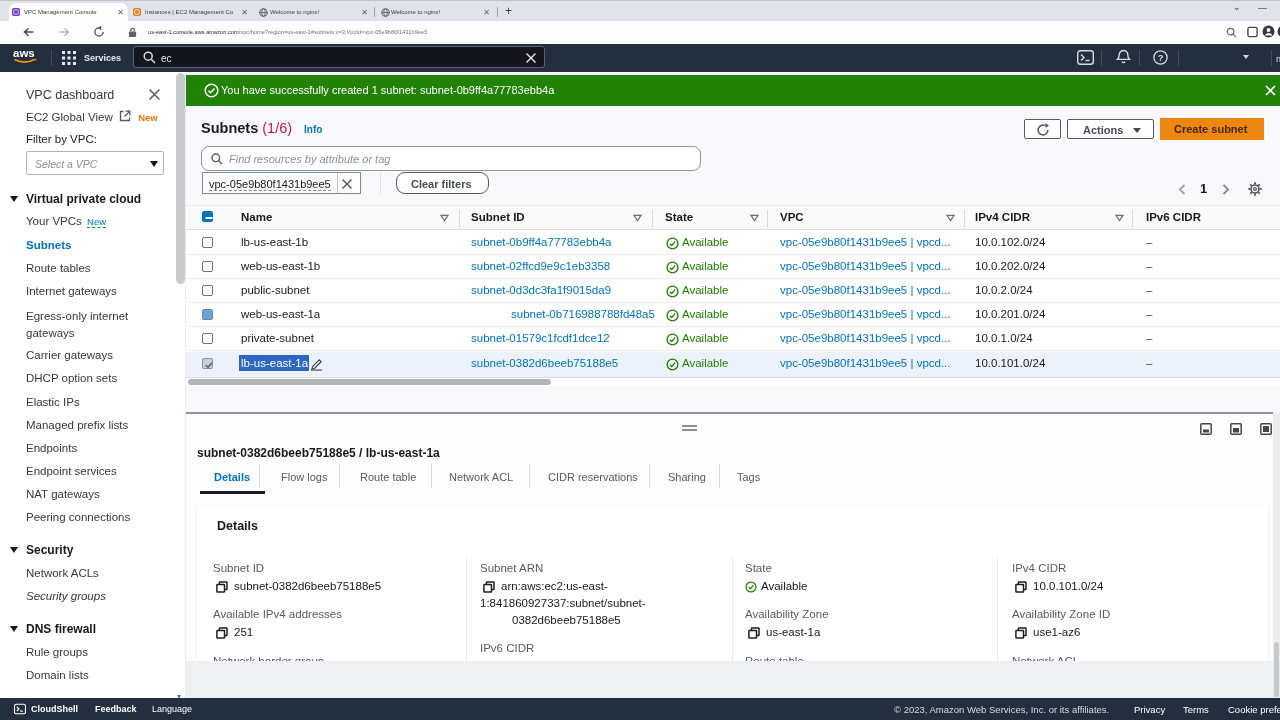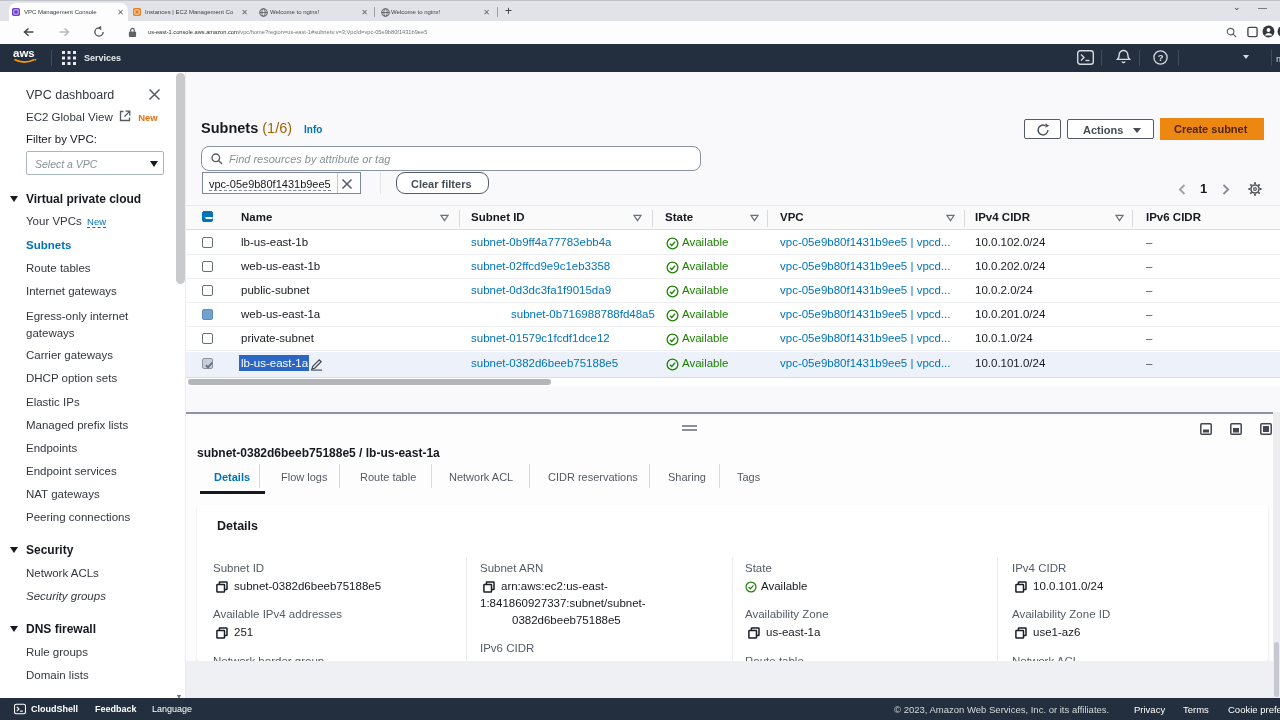--- a/index.html
+++ b/index.html
@@ -148,20 +148,30 @@
       <rect x="0" y="5.5" width="3" height="3"></rect>
         <rect x="5.5" y="5.5" width="3" height="3"></rect>
         <rect x="11" y="5.5" width="3" height="3"></rect>
       <rect x="0" y="11" width="3" height="3"></rect>
         <rect x="5.5" y="11" width="3" height="3"></rect>
         <rect x="11" y="11" width="3" height="3"></rect>
     </g>
   </svg>
   <div style="position:absolute;left:84px;top:9px;font-size:9px;font-weight:bold;color:#e8eaee;">Services</div>
 
+  <div id="awssearch">
+    <svg style="position:absolute;left:9px;top:4px;" width="13" height="13" viewBox="0 0 13 13">
+        <circle cx="5.2" cy="5.2" r="4" fill="none" stroke="#d5d9e0" stroke-width="1.5"></circle>
+        <line x1="8.2" y1="8.2" x2="12" y2="12" stroke="#d5d9e0" stroke-width="1.5"></line>
+      </svg>
+    <div style="position:absolute;left:27px;top:6px;font-size:10px;color:#e8eaee;">ec</div>
+    <svg style="position:absolute;right:7px;top:5px;" width="12" height="12" viewBox="0 0 12 12">
+        <path d="M1.5 1.5 L10.5 10.5 M10.5 1.5 L1.5 10.5" stroke="#e8eaee" stroke-width="1.4"></path>
+      </svg>
+  </div>
 
   <svg style="position:absolute;left:1077px;top:6px;" width="17" height="15" viewBox="0 0 17 15">
       <rect x="0.7" y="0.7" width="15.6" height="13.6" rx="2.5" fill="none" stroke="#d5d9e0" stroke-width="1.4"></rect>
       <path d="M4 4.5 L7 7.5 L4 10.5" fill="none" stroke="#d5d9e0" stroke-width="1.4"></path>
       <line x1="8.5" y1="10.5" x2="12.5" y2="10.5" stroke="#d5d9e0" stroke-width="1.4"></line>
     </svg>
   <div class="hdivider" style="left:1101px;"></div>
   <svg style="position:absolute;left:1116px;top:5px;" width="15" height="16" viewBox="0 0 15 16">
       <path d="M7.5 1.5 a4.3 4.3 0 0 1 4.3 4.3 c0 3 1.3 4.1 1.8 4.6 H1.4 c0.5-0.5 1.8-1.6 1.8-4.6 A4.3 4.3 0 0 1 7.5 1.5 z" fill="none" stroke="#d5d9e0" stroke-width="1.4"></path>
       <path d="M6 12.6 a1.6 1.6 0 0 0 3 0" fill="none" stroke="#d5d9e0" stroke-width="1.4"></path>
@@ -217,22 +227,32 @@
   <div class="tri" style="top:554px;"></div>
   <div class="sect" style="top:550px;">DNS firewall</div>
   <div class="item" style="top:574px;">Rule groups</div>
   <div class="item" style="top:597px;">Domain lists</div>
   <div style="position:absolute;left:177px;top:620px;font-size:8px;color:#6a7077;">▾</div>
   <div style="position:absolute;left:176px;top:1px;width:9px;height:211px;background:#c9cacc;border-radius:5px;"></div>
 </div>
 
 <div class="abs" id="content">
 
-
-  <div style="position:absolute;left:15px;top:48px;font-size:14.5px;color:#16191f;"><b>Subnets</b> <span style="font-weight:normal;color:#a16207;">(1/6)</span></div>
+  <div id="banner">
+    <svg style="position:absolute;left:18px;top:8px;" width="15" height="15" viewBox="0 0 16 16">
+        <circle cx="8" cy="8" r="6.7" fill="none" stroke="#fff" stroke-width="1.6"></circle>
+        <path d="M4.8 8.2 L7 10.3 L11.2 5.8" fill="none" stroke="#fff" stroke-width="1.6"></path>
+      </svg>
+    <div style="position:absolute;left:35px;top:9px;">You have successfully created 1 subnet: subnet-0b9ff4a77783ebb4a</div>
+    <svg style="position:absolute;left:1078px;top:9px;" width="13" height="13" viewBox="0 0 13 13">
+        <path d="M2 2 L11 11 M11 2 L2 11" stroke="#fff" stroke-width="1.6"></path>
+      </svg>
+  </div>
+
+  <div style="position:absolute;left:15px;top:48px;font-size:14.5px;color:#16191f;"><b>Subnets</b> <span style="font-weight:normal;color:#be185d;">(1/6)</span></div>
   <div style="position:absolute;left:118px;top:52px;font-size:10px;font-weight:bold;color:#0073bb;">Info</div>
 
   <div style="position:absolute;left:838px;top:47px;width:37px;height:20px;border:1px solid #545b64;border-radius:2px;background:#fff;">
     <svg style="position:absolute;left:11px;top:3px;" width="14" height="14" viewBox="0 0 16 16">
         <path d="M13.6 8 A5.6 5.6 0 1 1 10.5 3" fill="none" stroke="#50555c" stroke-width="1.7"></path>
         <path d="M10.8 0.4 L10.8 5.4 L15 3.2 Z" fill="#50555c"></path>
       </svg>
   </div>
   <div style="position:absolute;left:881px;top:47px;width:87px;height:20px;border:1px solid #545b64;border-radius:2px;background:#fff;">
     <div style="position:absolute;left:15px;top:4px;font-size:11px;font-weight:bold;color:#444c56;">Actions</div>

